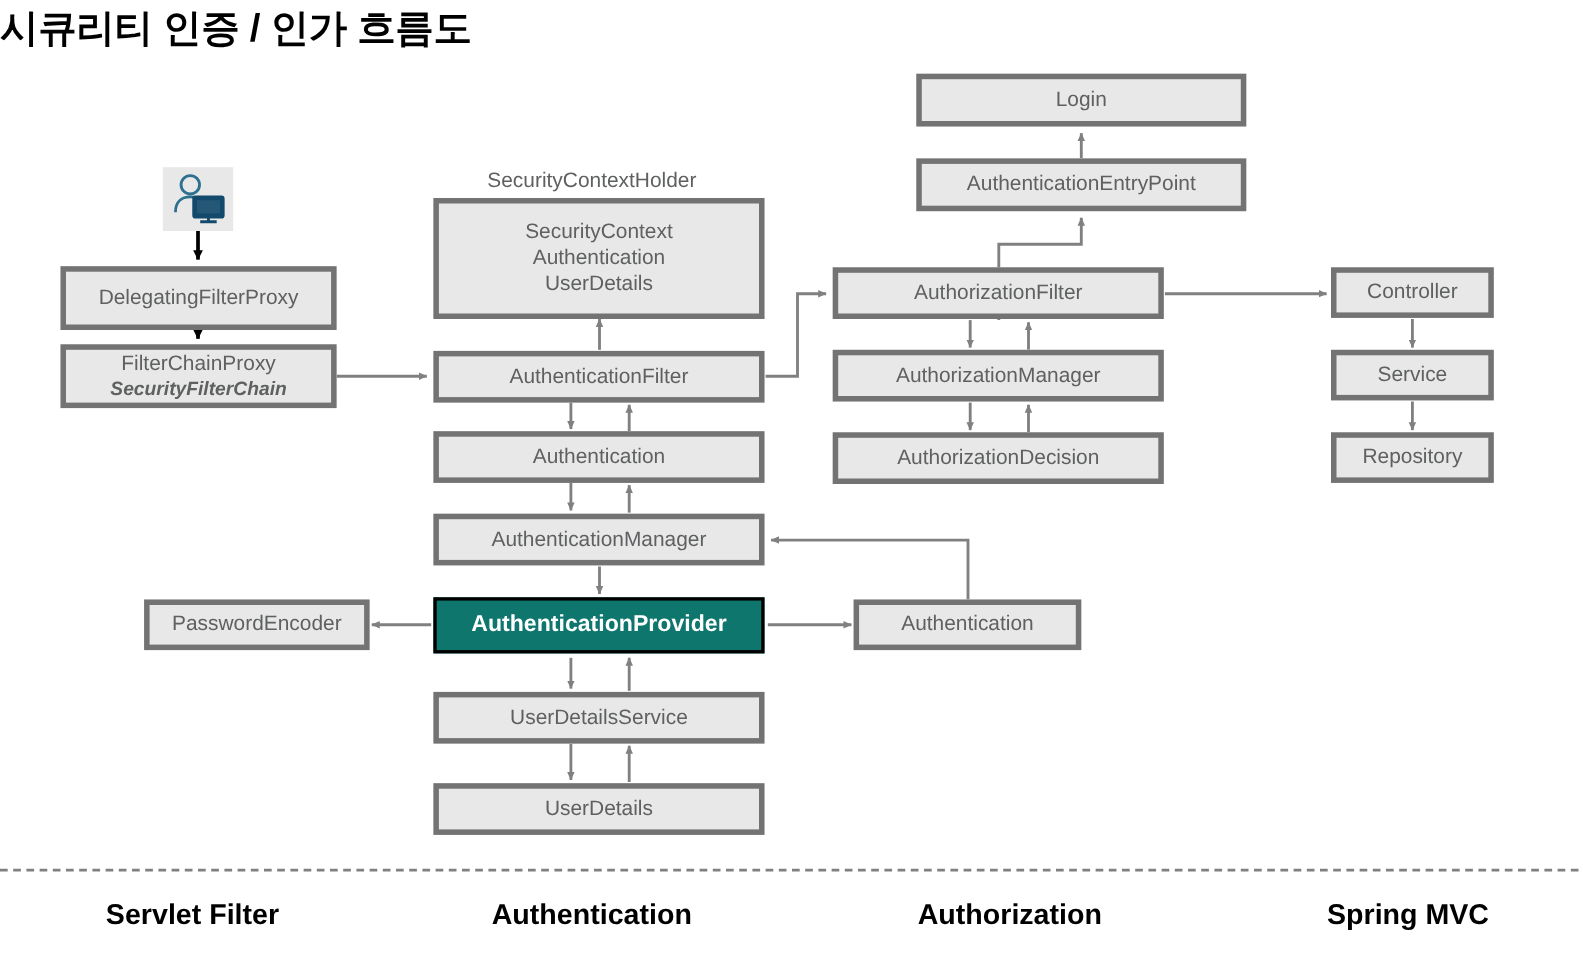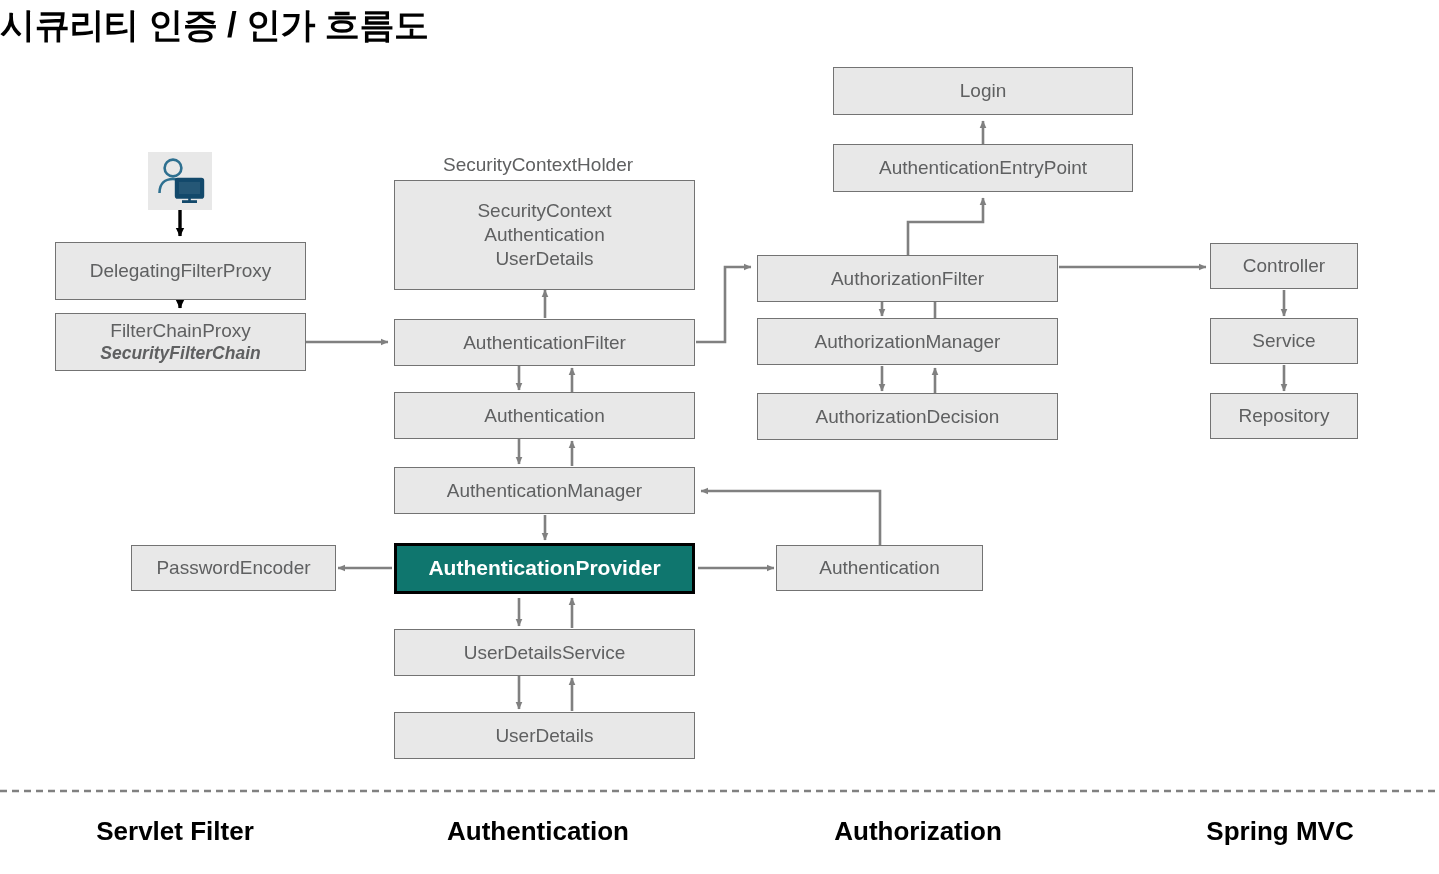--- a/index.html
+++ b/index.html
@@ -28,21 +28,21 @@
     position: absolute;
     left: 0;
     top: 0;
     width: 1439px;
     height: 874px;
   }
   .node {
     position: absolute;
     box-sizing: border-box;
     background: #e8e8e8;
-    border: 1px solid #737373;
+    border: 5px solid #737373;
     color: #5f6061;
     font-size: 19px;
     display: flex;
     flex-direction: column;
     align-items: center;
     justify-content: center;
     line-height: 1.25;
     text-align: center;
     z-index: 3;
   }
@@ -210,21 +210,21 @@
 </div>
 
 <div class="node" style="left:833px; top:67px; width:300px; height:48px;">
   <span>Login</span>
 </div>
 
 <div class="node" style="left:833px; top:144px; width:300px; height:48px;">
   <span>AuthenticationEntryPoint</span>
 </div>
 
-<div class="node" style="left:757px; top:243px; width:301px; height:47px;margin-top:12px;">
+<div class="node" style="left:757px; top:243px; width:301px; height:47px;">
   <span>AuthorizationFilter</span>
 </div>
 
 <div class="node" style="left:757px; top:318px; width:301px; height:47px;">
   <span>AuthorizationManager</span>
 </div>
 
 <div class="node" style="left:757px; top:393px; width:301px; height:47px;">
   <span>AuthorizationDecision</span>
 </div>

